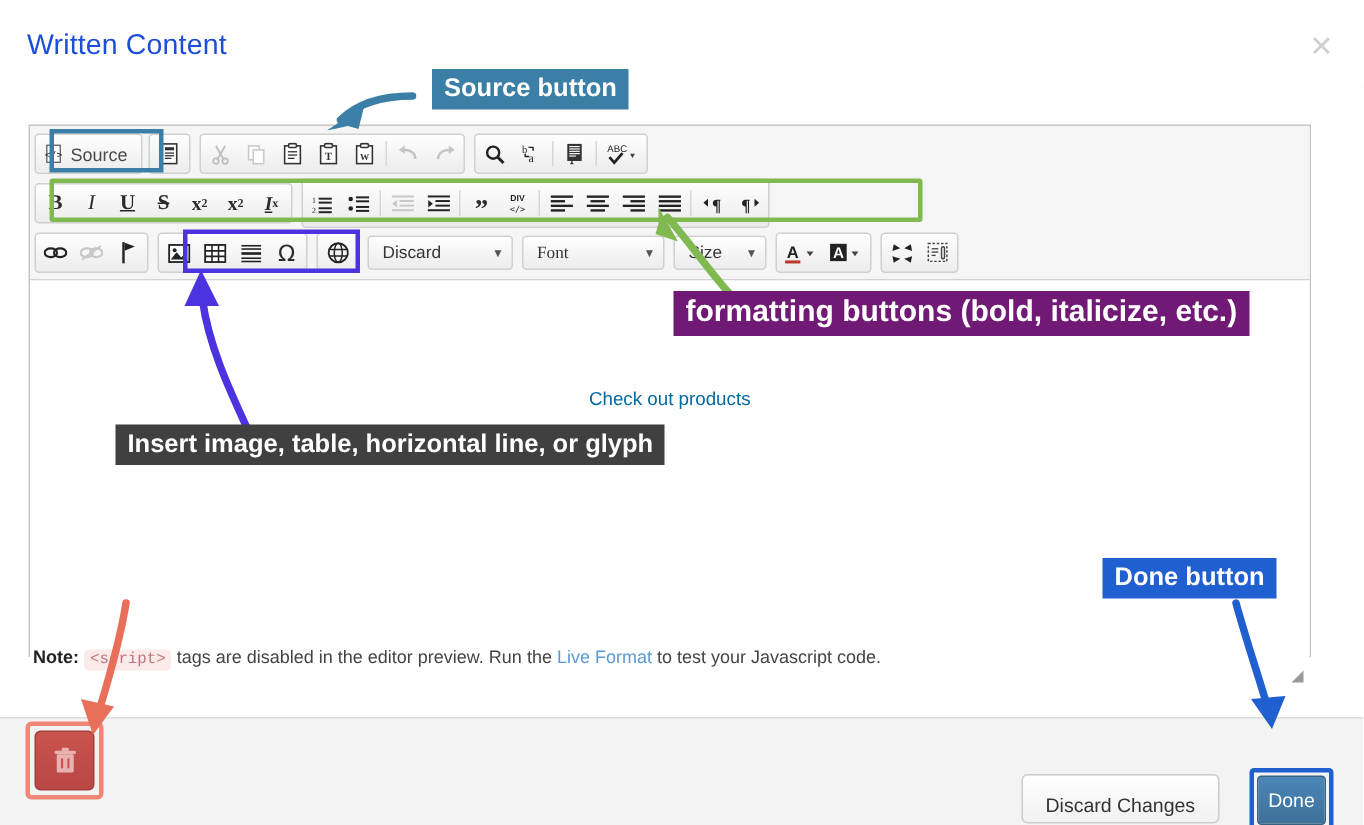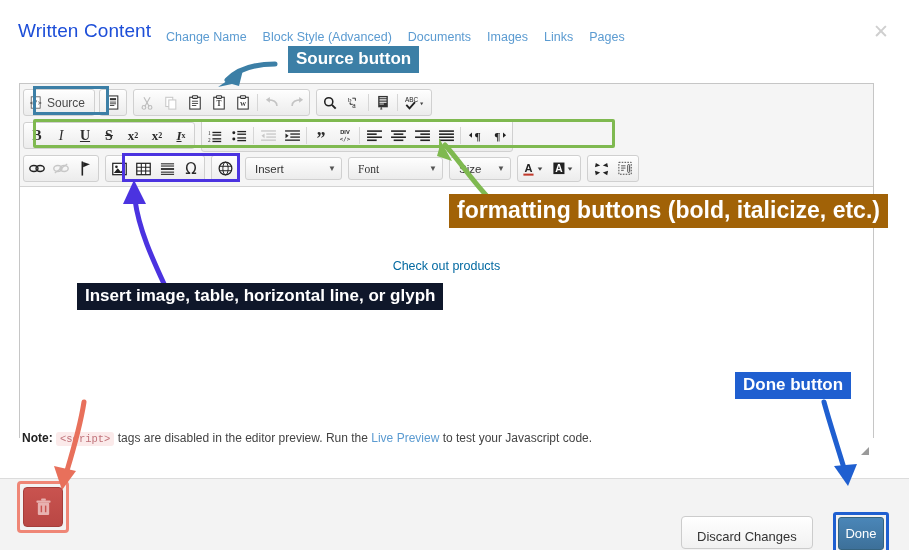--- a/index.html
+++ b/index.html
@@ -148,23 +148,20 @@
   }
   .hl{position:absolute;box-sizing:border-box;}
 </style>
 </head>
 <body>
 
 <div id="modal">
 
   <div id="header">
     <div id="title">Written Content</div>
-    <div id="nav">
-      <span class="lnk">Change Name</span><span class="lnk">Block Style (Advanced)</span><span class="lnk">Documents</span><span class="lnk">Images</span><span class="lnk">Links</span><span class="lnk">Pages</span>
-    </div>
     <div id="close">✕</div>
   </div>
 
   <div id="panel">
 
     <div id="editor">
 
       <div id="toolbar">
 
         <div class="trow">
@@ -458,21 +455,21 @@
             <div class="btn">
               <svg width="15" height="15" viewBox="0 0 17 17">
                 <circle cx="8.5" cy="8.5" r="7.2" fill="none" stroke="#222" stroke-width="1.4"></circle>
                 <ellipse cx="8.5" cy="8.5" rx="3" ry="7.2" fill="none" stroke="#222" stroke-width="1.1"></ellipse>
                 <path d="M1.8 6 H15.2 M1.8 11 H15.2" stroke="#222" stroke-width="1.1"></path>
               </svg>
             </div>
           </div>
 
           <div class="combo cb-format">
-            <span>Insert</span>
+            <span>Discard</span>
             <span class="car">▼</span>
           </div>
           <div class="combo cb-font">
             <span>Font</span>
             <span class="car">▼</span>
           </div>
           <div class="combo cb-size">
             <span>Size</span>
             <span class="car">▼</span>
           </div>
@@ -524,21 +521,21 @@
           <path d="M11 11 L11 3 L3 11 Z" fill="#9a9a9a"></path>
         </svg>
       </div>
 
     </div>
 
     <div id="note">
       <b>Note:</b>
       <code class="codetag">&lt;script&gt;</code>
       <span>tags are disabled in the editor preview. Run the</span>
-      <span class="livelink">Live Preview</span>
+      <span class="livelink">Live Format</span>
       <span>to test your Javascript code.</span>
     </div>
 
   </div>
 
   <div id="footer"></div>
 
   <div id="trash-wrap">
     <div id="trash">
       <svg width="17" height="19" viewBox="0 0 18 20">
@@ -583,22 +580,22 @@
       <path d="M22 92 L14 68 L36 73 Z" fill="#e8705b"></path>
     </svg>
 
     <svg style="position:absolute;left:800px;top:398px;width:80px;height:95px;" viewBox="0 0 80 95">
       <path d="M24 4 C30 26 38 50 44 70" stroke="#1f5fd0" stroke-width="5" fill="none" stroke-linecap="round"></path>
       <path d="M48 88 L34 68 L57 66 Z" fill="#1f5fd0"></path>
     </svg>
 
     <div class="lbl" style="left:288px;top:46px;background:#3c7fa6;font-size:17px;">Source button</div>
 
-    <div class="lbl" style="left:449px;top:194px;background:#a16207;font-size:23px;">formatting buttons (bold, italicize, etc.)</div>
-
-    <div class="lbl" style="left:77px;top:283px;background:#0f172a;font-size:17px;">Insert image, table, horizontal line, or glyph</div>
+    <div class="lbl" style="left:449px;top:194px;background:#701a75;font-size:20px;">formatting buttons (bold, italicize, etc.)</div>
+
+    <div class="lbl" style="left:77px;top:283px;background:#404040;font-size:17px;">Insert image, table, horizontal line, or glyph</div>
 
 
     <div class="lbl" style="left:735px;top:372px;background:#1f5fd0;font-size:17px;">Done button</div>
 
   </div>
 
 </div>
 
 </body></html>

